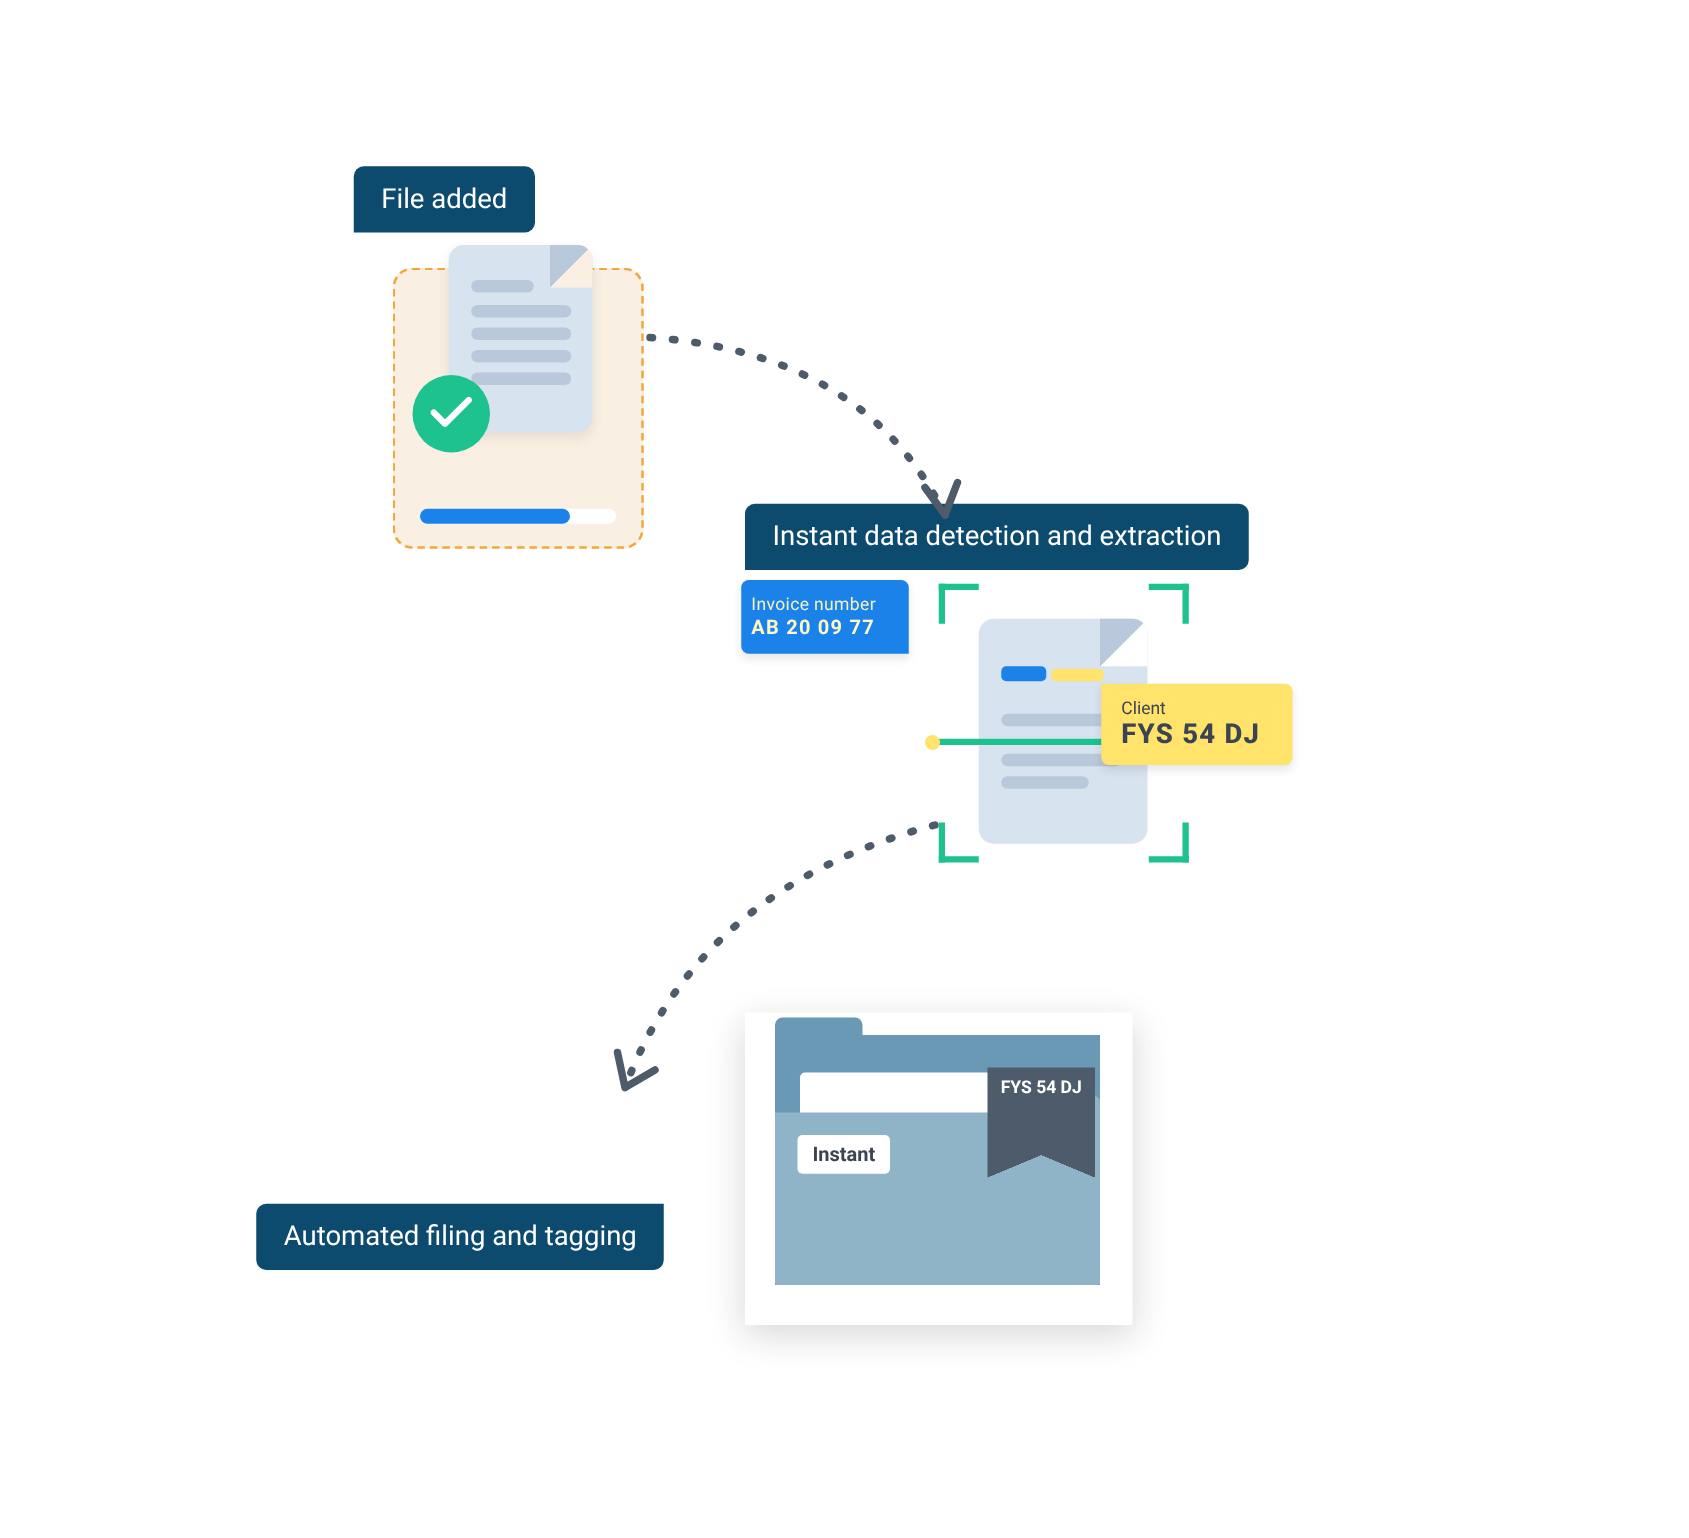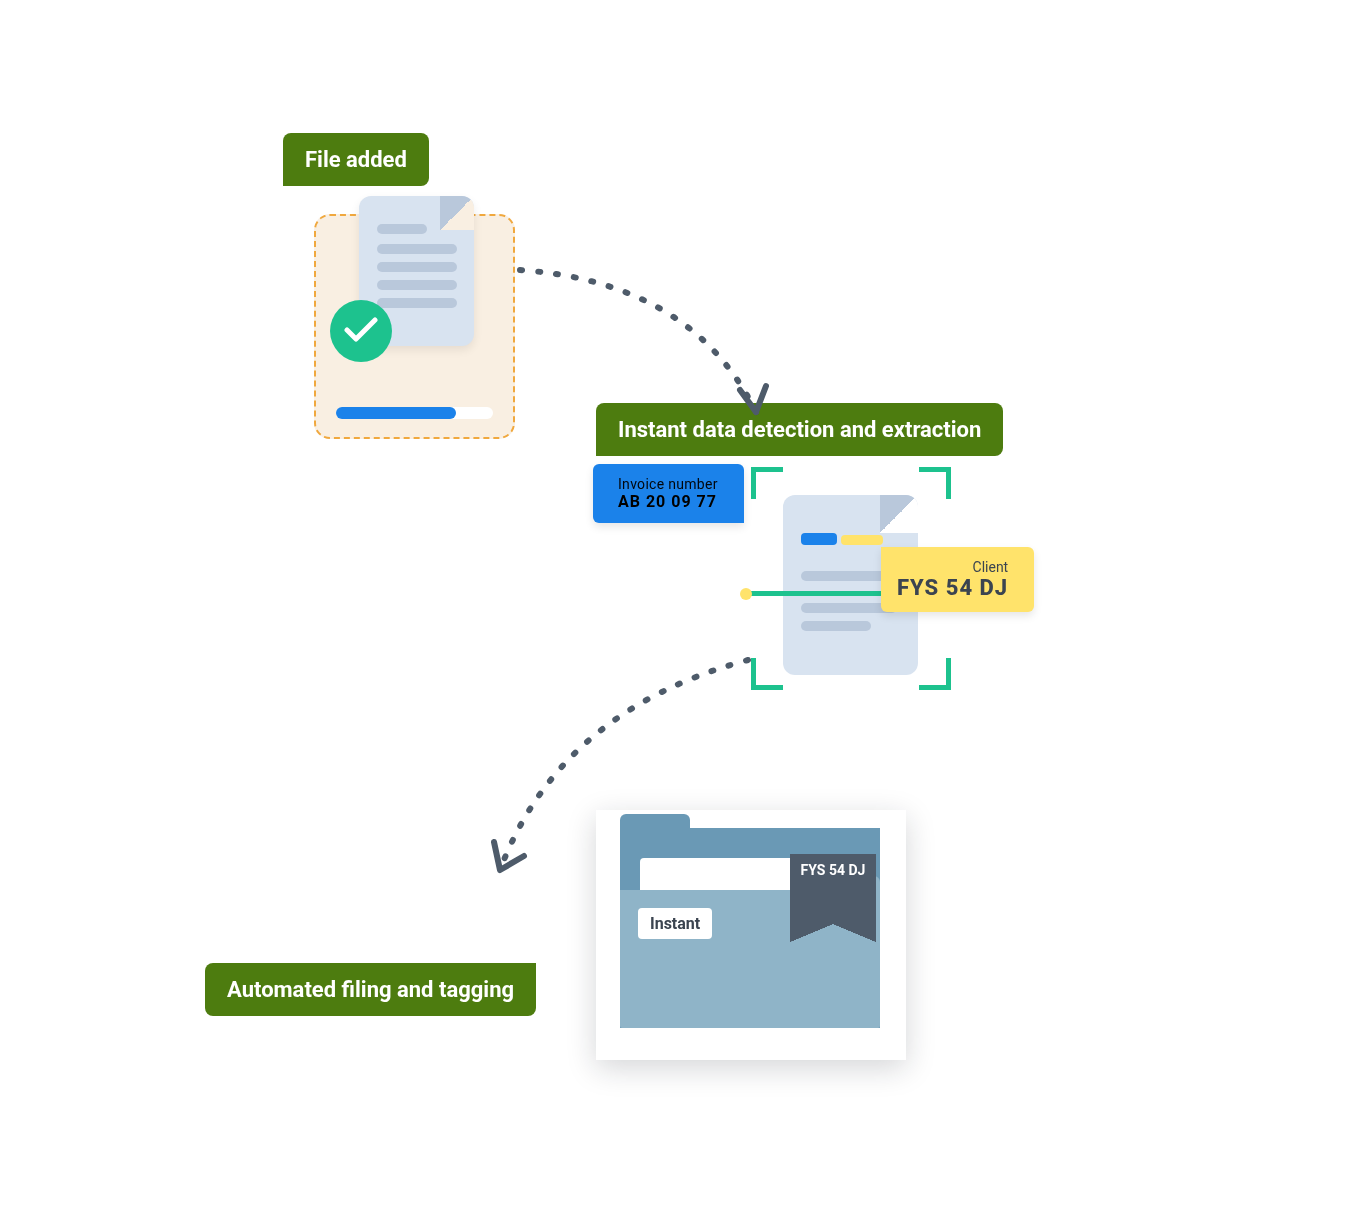--- a/index.html
+++ b/index.html
@@ -11,23 +11,23 @@
     position: relative;
   }
   .stage {
     position: absolute;
     inset: 0;
   }
 
   
   .step-label {
     position: absolute;
-    background: #4d7c0f;
+    background: #0c4a6e;
     color: #fff;
-    font-weight: 700;
+    font-weight: 400;
     font-size: 22px;
     padding: 14px 22px;
     border-radius: 8px 8px 8px 8px;
     white-space: nowrap;
   }
   .step-label.step1 { left: 283px; top: 133px; border-bottom-left-radius: 0; }
   .step-label.step2 { left: 596px; top: 403px; border-bottom-left-radius: 0; }
   .step-label.step3 { left: 780px; top: 740px; }
   .step-label.step4 { left: 205px; top: 963px; border-top-right-radius: 0; }
 
@@ -160,38 +160,37 @@
     width:12px; height:12px;
     background:#ffe36b;
     border-radius:50%;
   }
 
   .invoice-chip {
     position:absolute;
     left: 593px;
     top: 464px;
     background: #1b82ea;
-    color:#000000;
+    color:#fef9c3;
     border-radius: 6px 6px 0 6px;
-    padding: 12px 26px 12px 25px;
+    padding: 12px 26px 12px 8px;
     box-shadow: 0 4px 8px rgba(0,0,0,0.1);
   }
   .invoice-chip .caption { font-size: 14px; opacity:0.95; letter-spacing:0.3px; }
   .invoice-chip .value   { font-size: 16px; font-weight: 700; letter-spacing:1px; }
 
   .client-chip {
     position:absolute;
     left: 881px;
     top: 547px;
     background: #ffe36b;
     color:#3b4450;
     border-radius: 0 6px 6px 6px;
     padding: 12px 26px 12px 16px;
     box-shadow: 0 4px 8px rgba(0,0,0,0.1);
-    text-align: right;
   }
   .client-chip .caption { font-size: 14px; }
   .client-chip .value   { font-size: 22px; font-weight: 800; letter-spacing:1px; }
 
   
   .folder-card {
     position:absolute;
     left: 596px;
     top: 810px;
     width: 310px;

